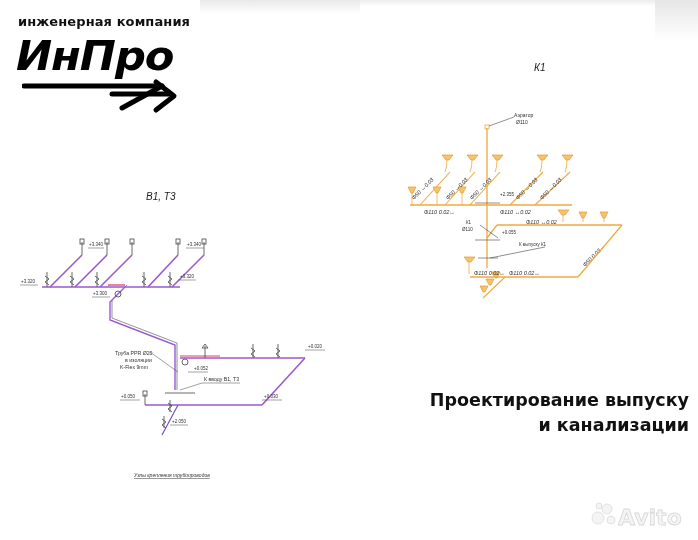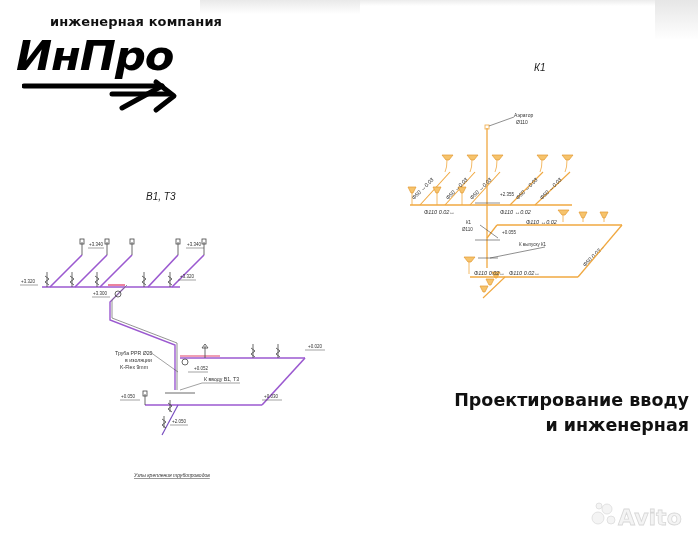--- a/index.html
+++ b/index.html
@@ -1,21 +1,21 @@
 <!DOCTYPE html>
 <html><head>
 <meta charset="utf-8">
 <style>
   html, body { margin: 0; padding: 0; background: #ffffff; }
   body { width: 698px; height: 540px; position: relative; overflow: hidden; font-family: "Liberation Sans", sans-serif; }
   .bg-shade-left { position: absolute; left: 200px; top: 0; width: 160px; height: 14px; background: linear-gradient(#e9e9e9, #ffffff); }
   .bg-shade-top { position: absolute; left: 360px; top: 0; width: 295px; height: 6px; background: linear-gradient(#ececec, #ffffff); }
   .bg-shade-right { position: absolute; left: 655px; top: 0; width: 43px; height: 40px; background: linear-gradient(#e6e6e6, #ffffff); }
   .logo { position: absolute; left: 18px; top: 14px; }
-  .logo-tagline { font-family: "DejaVu Sans", sans-serif; font-weight: bold; font-size: 13px; color: #111; letter-spacing: 0.1px; white-space: nowrap; margin-left: 32px; }
+  .logo-tagline { font-family: "DejaVu Sans", sans-serif; font-weight: bold; font-size: 13px; color: #111; letter-spacing: 0.1px; white-space: nowrap; }
   .logo-name { position: absolute; left: -2px; top: 22px; font-family: "DejaVu Sans", sans-serif; font-weight: 900; font-size: 40px; color: #000; font-style: italic; letter-spacing: -1px; transform: scaleX(1.08); transform-origin: left; line-height: 1; }
   .logo-arrow { position: absolute; left: 4px; top: 64px; }
   .headline { position: absolute; right: 9px; top: 388px; text-align: right; font-family: "DejaVu Sans", sans-serif; font-weight: bold; font-size: 17.5px; line-height: 25px; color: #111; }
   .drawing { position: absolute; left: 0; top: 0; }
   .watermark { position: absolute; left: 590px; top: 500px; }
 </style>
 </head>
 <body>
 
 <div class="bg-shade-left"></div>
@@ -213,22 +213,22 @@
       <text x="500" y="196">+2.355</text>
       <text x="502" y="234">+0.055</text>
       <text x="466" y="224">К1</text>
       <text x="462" y="231">Ø110</text>
       <text x="519" y="246">К выпуску К1</text>
     </g>
   </g>
 </svg>
 
 <div class="headline">
-  <div>Проектирование вводу</div>
-  <div>и инженерная</div>
+  <div>Проектирование выпуску</div>
+  <div>и канализации</div>
 </div>
 
 <svg class="watermark" width="100" height="30" viewBox="0 0 100 30">
   <g fill="#f4f4f4" stroke="#dcdcdc" stroke-width="0.8">
     <circle cx="8" cy="18" r="6"></circle>
       <circle cx="17" cy="9" r="5"></circle>
       <circle cx="21" cy="20" r="4"></circle>
       <circle cx="9" cy="6" r="3"></circle>
   </g>
   <text x="28" y="25" font-size="22" font-weight="bold" fill="#f4f4f4" stroke="#d8d8d8" stroke-width="0.8" font-family="DejaVu Sans, sans-serif">Avito</text>

